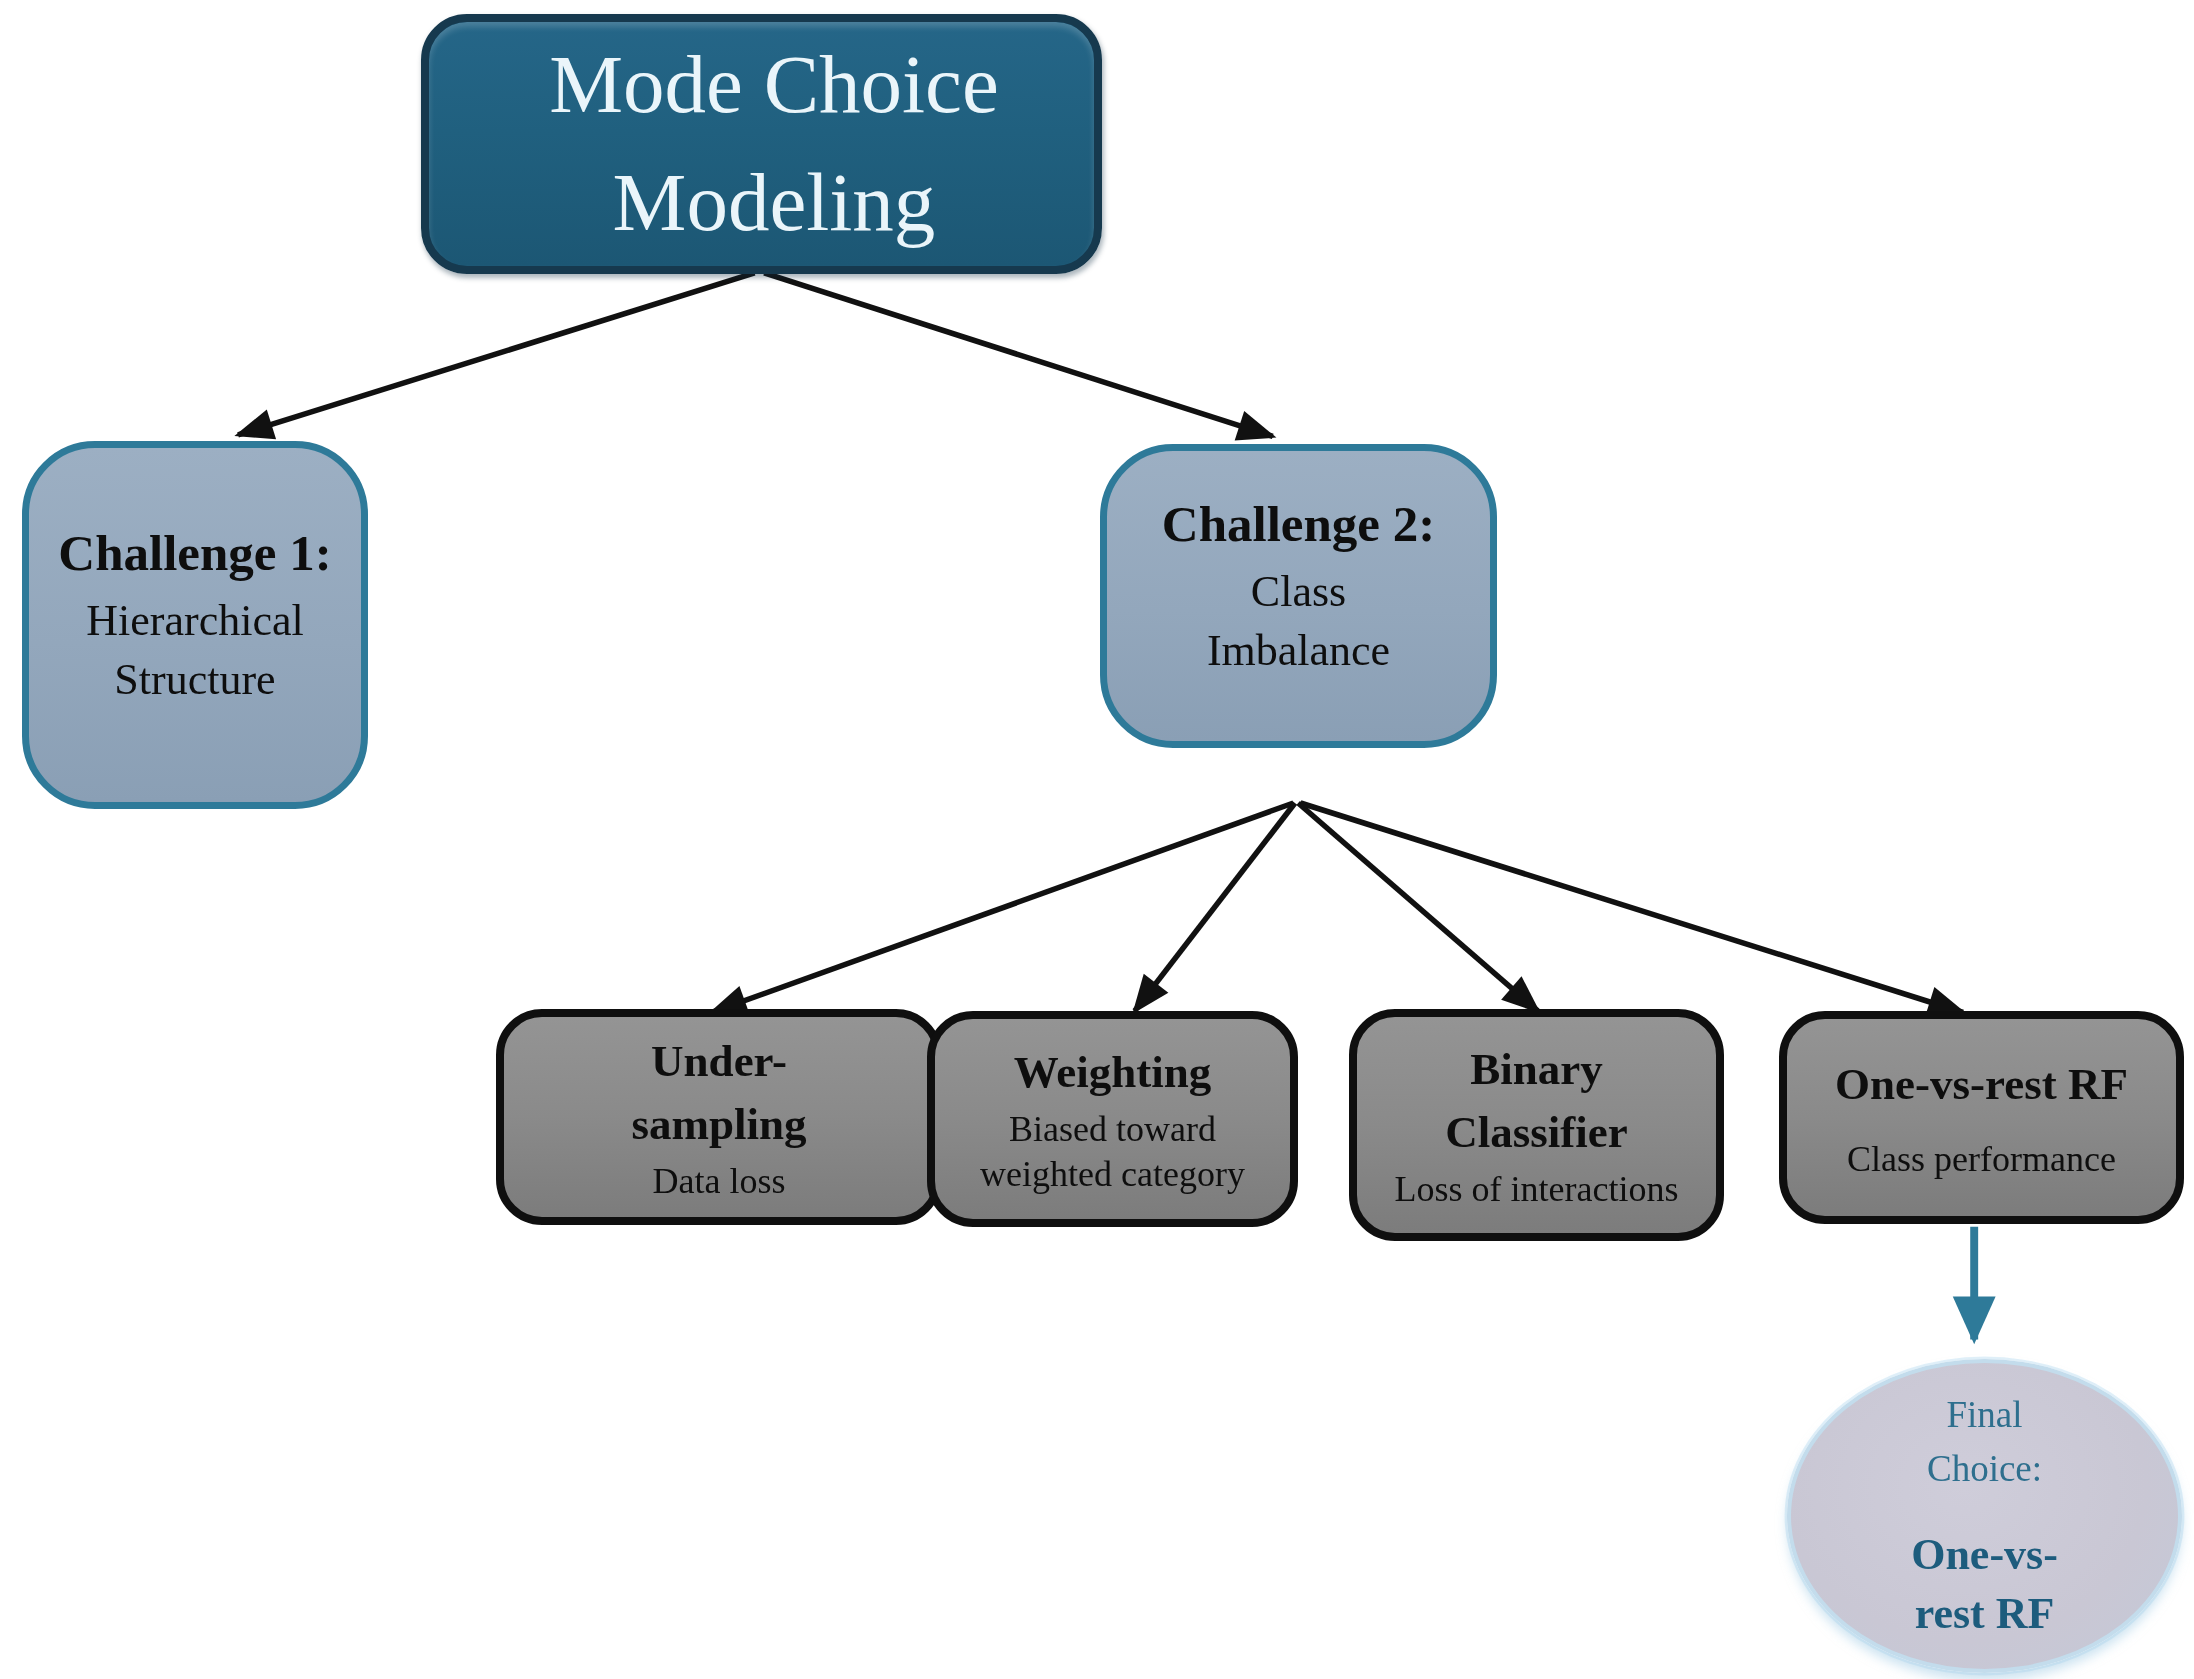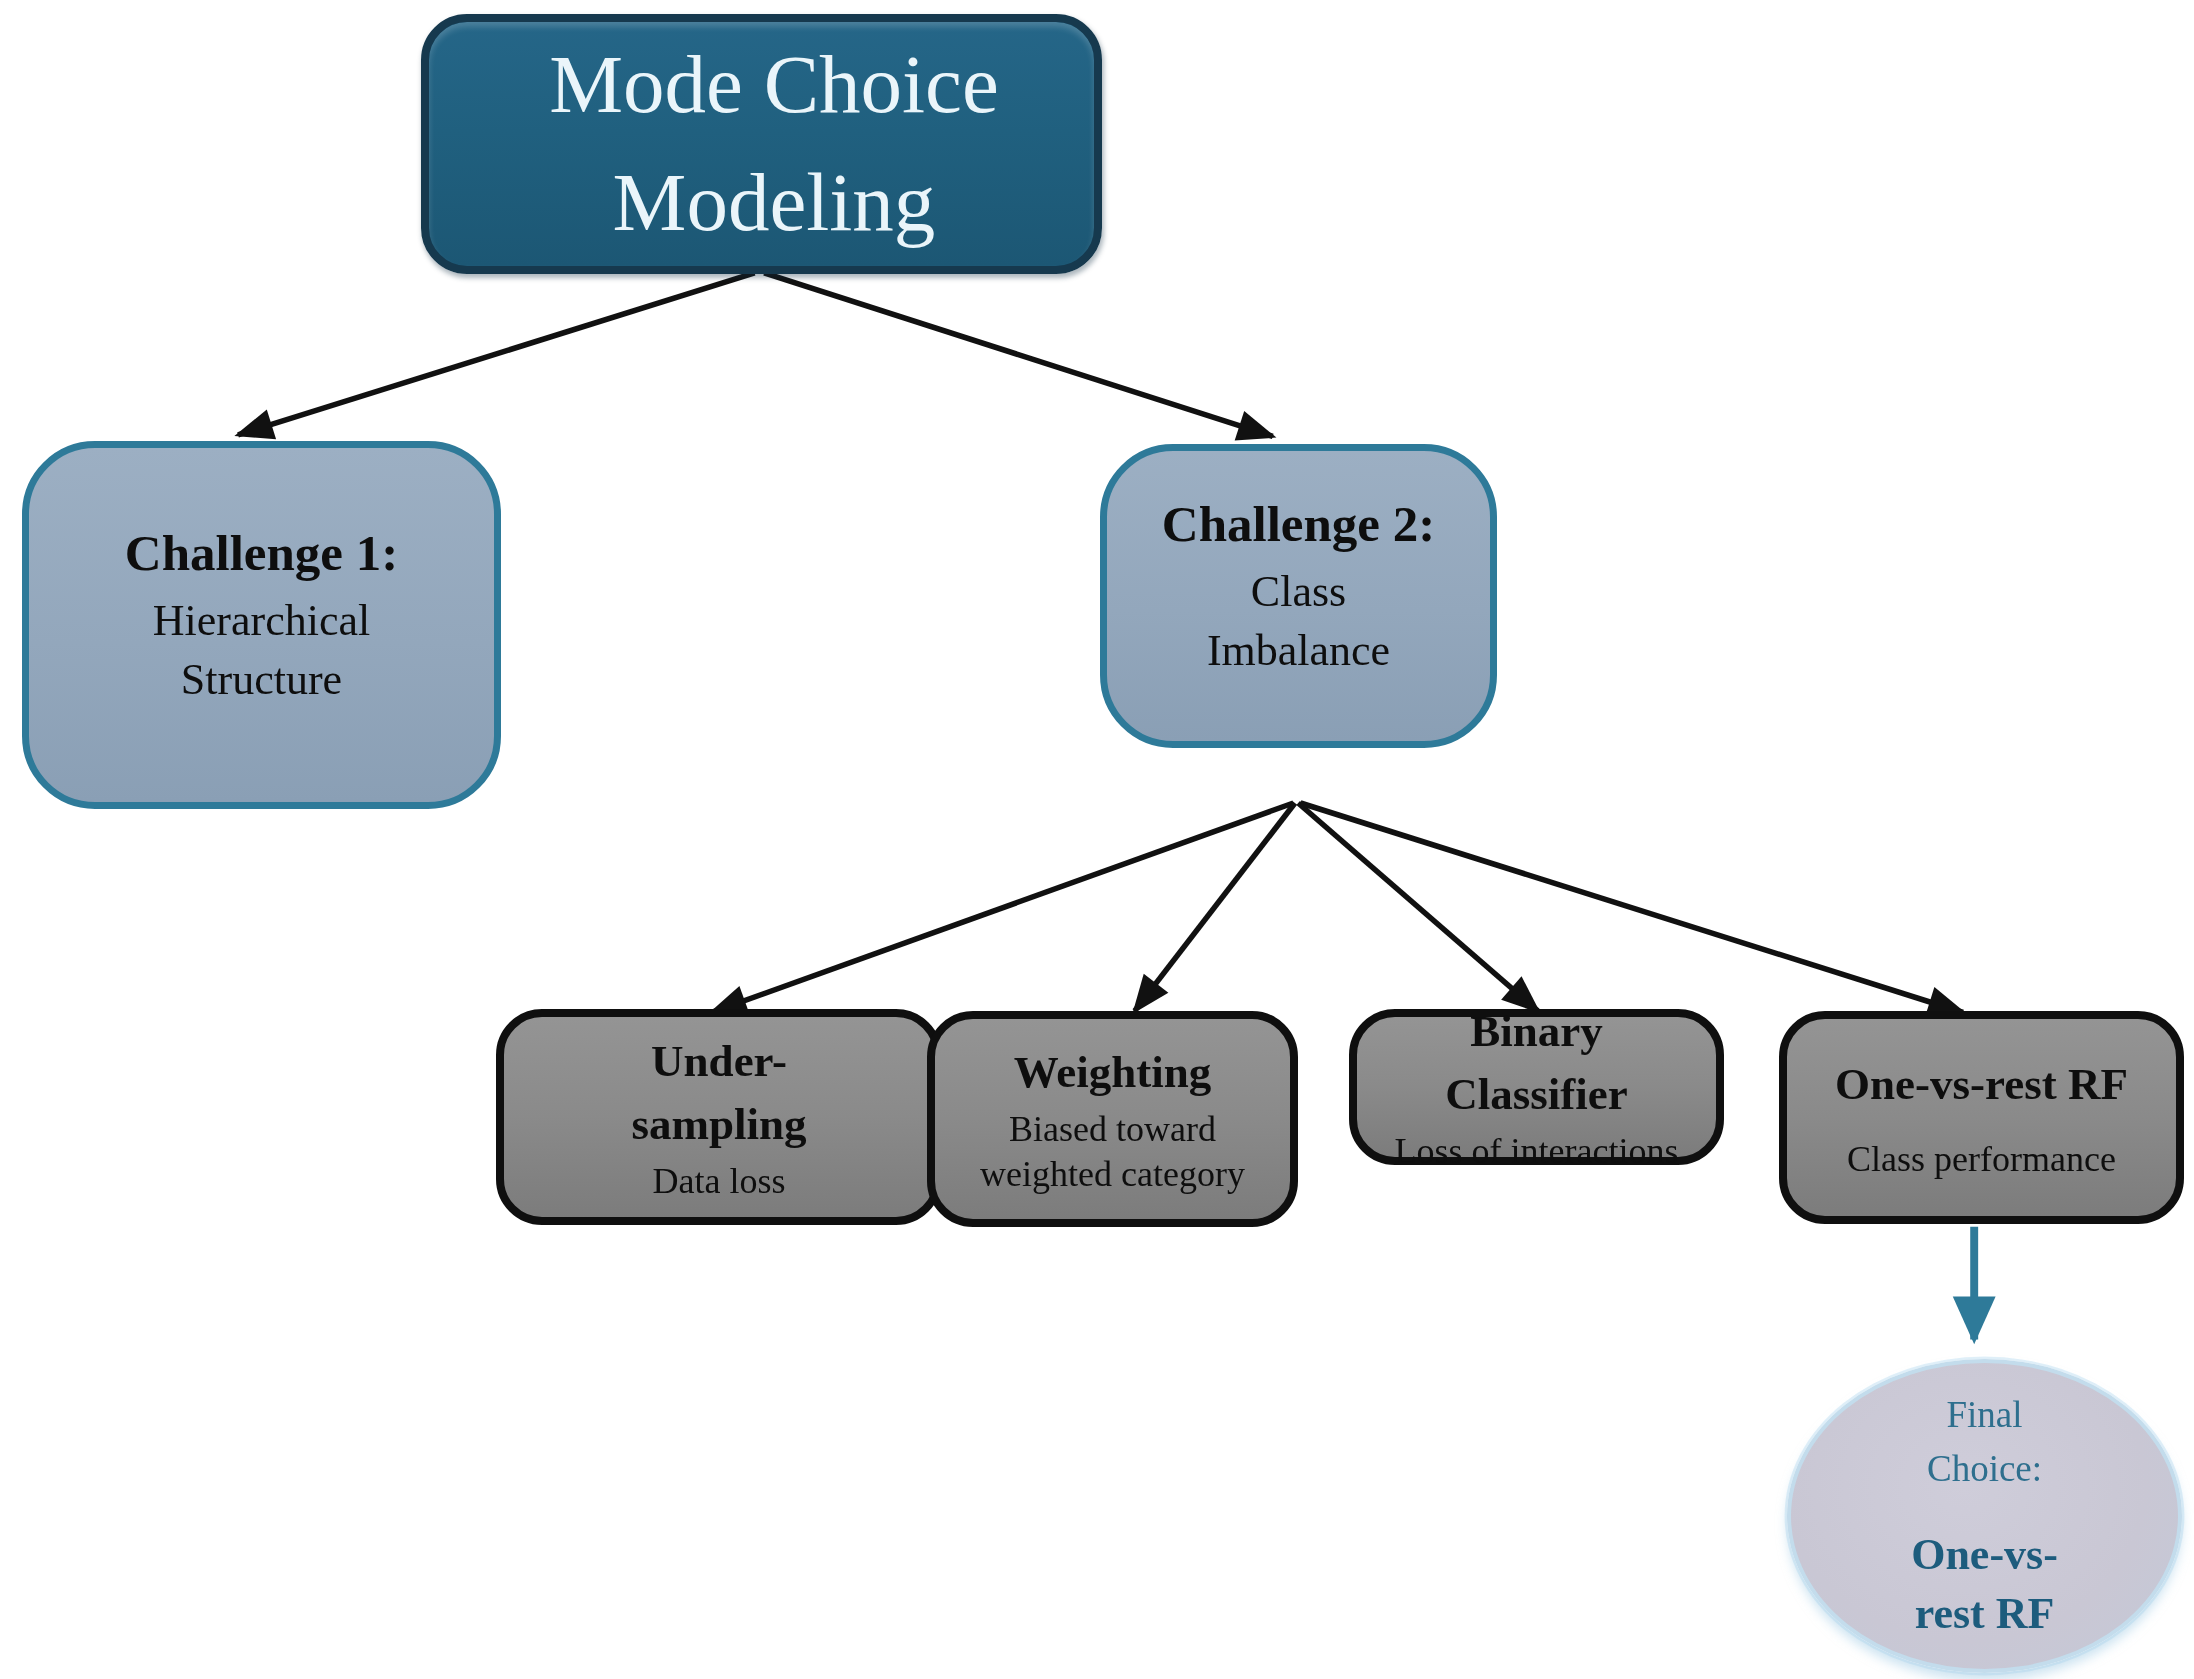--- a/index.html
+++ b/index.html
@@ -31,33 +31,33 @@
   }
   .root-title{
     color:var(--root-text); font-size:83px; line-height:1.42; font-weight:400;
   }
   
   .challenge-node{
     background:linear-gradient(180deg,#9cafc3 0%,#93a7bc 55%,#8a9fb5 100%);
     border:7.1px solid var(--challenge-border); border-radius:73px;
     color:var(--text-dark); padding:8px 16px 32px 16px;
   }
-  .challenge-1{left:22px; top:441px; width:479px; height:368px;}
+  .challenge-1{left:22px; top:441px; width:346px; height:368px;}
   .challenge-2{left:1100px; top:444px; width:397px; height:304px;}
   .challenge-label{font-weight:700; font-size:51px; line-height:1.45;}
   .challenge-text{font-weight:400; font-size:44px; line-height:1.35;}
   
   .gray-node{
     background:linear-gradient(180deg,#949494 0%,#8a8a8a 50%,#7c7c7c 100%);
     border:8.7px solid var(--gray-border); border-radius:46px;
     color:var(--text-dark); padding:4.8px 11px;
   }
   .gray-1{left:496px;  top:1009px; width:446px; height:216px;}
   .gray-2{left:927px; top:1011px; width:371px; height:216px;}
-  .gray-3{left:1349px; top:1009px; width:375px; height:156px;}
+  .gray-3{left:1349px; top:1009px; width:375px; height:232px;}
   .gray-4{left:1779px; top:1011px; width:405px; height:213px;gap:18px;}
   .gray-title{font-weight:700; font-size:45px; line-height:1.4;}
   .gray-note{font-weight:400; font-size:36px; line-height:1.25; margin-top:3.2px;}
   
   .final-node{
     left:1787px; top:1359px; width:395px; height:314px;
     background:radial-gradient(ellipse at 45% 40%, #cfcdda 0%, #c9c7d4 60%, #c3c9d8 100%);
     border:4.8px solid var(--ellipse-border); border-radius:50%;
     box-shadow:0 8px 11px rgba(165,205,230,0.55), 0 0 0 2.4px rgba(205,230,245,0.6);
     padding:6.3px 24px;

